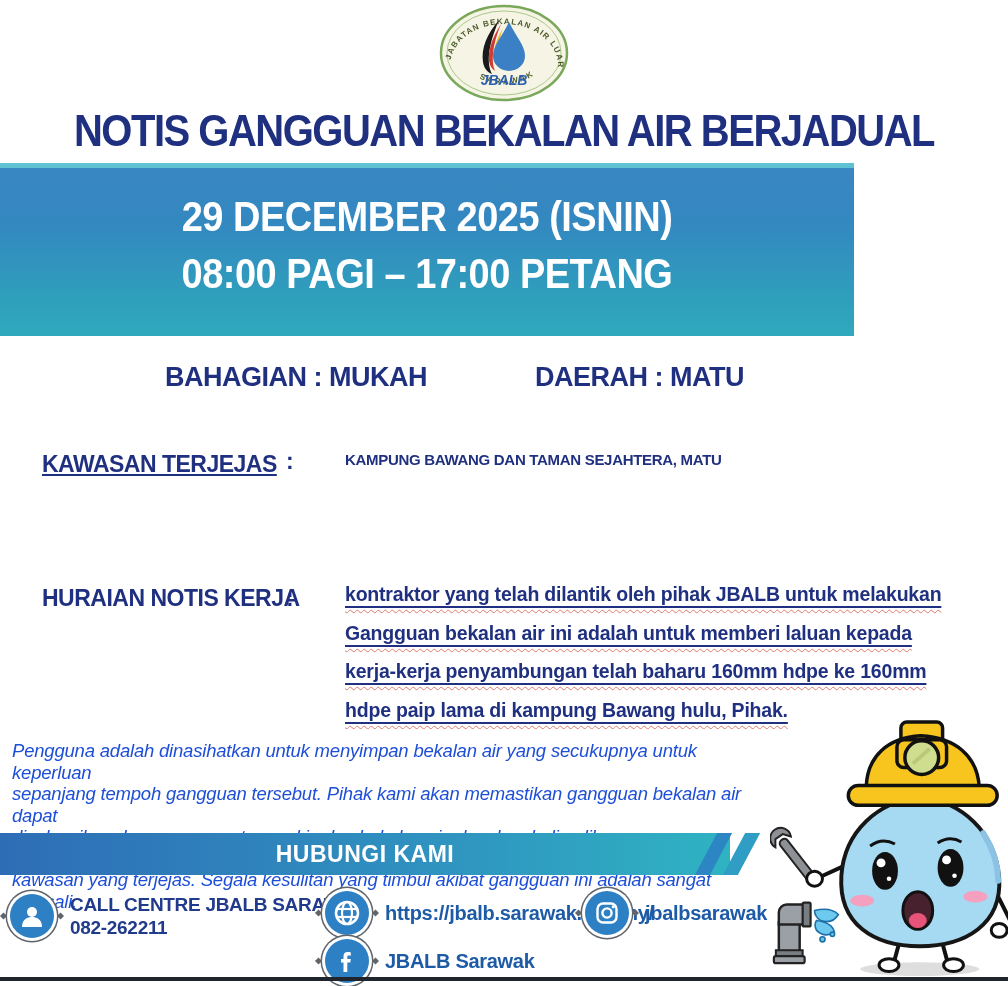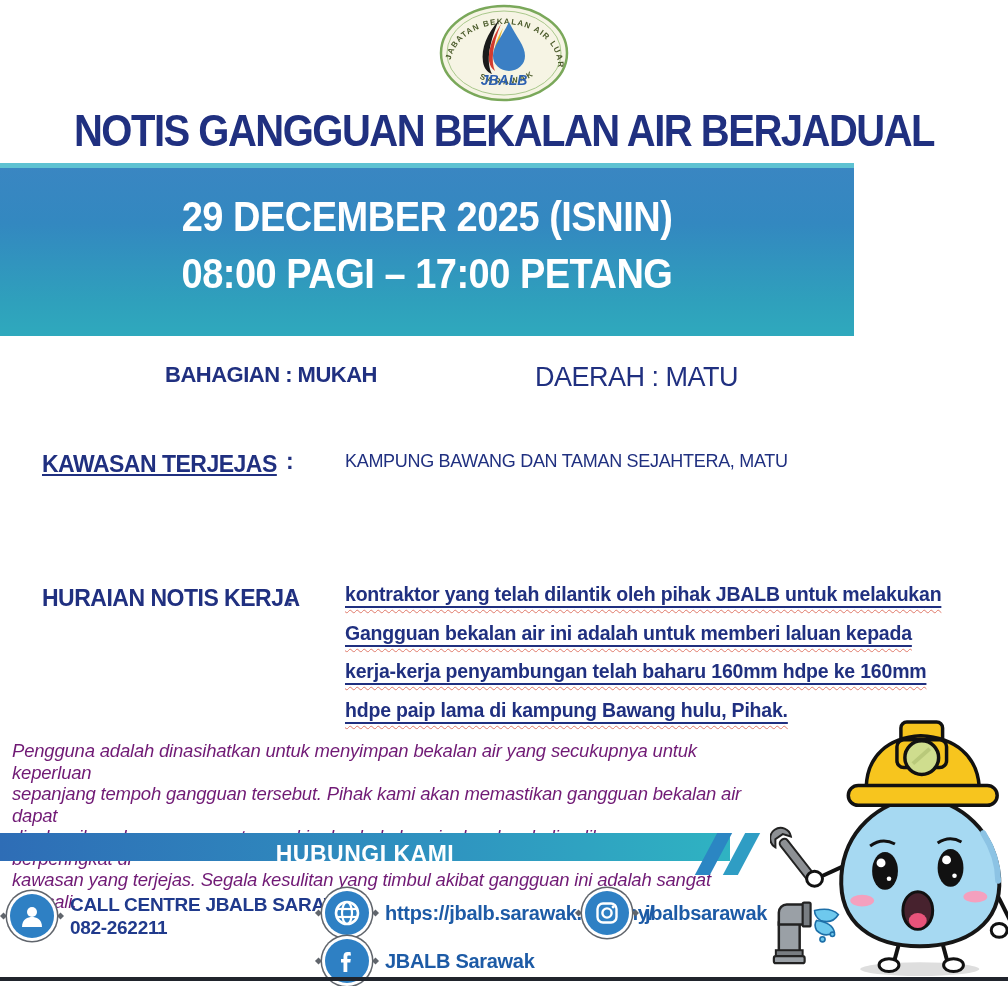--- a/index.html
+++ b/index.html
@@ -23,49 +23,49 @@
   }
   .sched-banner::before{
     content:"";position:absolute;left:0;top:0;width:100%;height:5px;background:#5ec2d2;
   }
   .sched-line{font-weight:bold;letter-spacing:-0.5px;white-space:nowrap;transform:scaleY(1.1);}
   .sched-date{margin-top:33px;font-size:38px;}
   .sched-time{margin-top:14px;font-size:38px;}
   
   .navy{color:#203080;}
   .loc-row{position:absolute;top:362px;left:0;width:1008px;height:36px;}
-  .loc-bahagian{position:absolute;left:165px;top:0;font-size:22px;font-weight:bold;letter-spacing:-0.5px;}
-  .loc-daerah{position:absolute;left:535px;top:0;font-size:27px;font-weight:normal;letter-spacing:-0.5px;}
+  .loc-bahagian{position:absolute;left:165px;top:0;font-size:27px;font-weight:bold;letter-spacing:-0.5px;}
+  .loc-daerah{position:absolute;left:535px;top:0;font-size:27px;font-weight:bold;letter-spacing:-0.5px;}
   .field-label{position:absolute;left:42px;font-size:23px;font-weight:bold;letter-spacing:-0.5px;}
   .field-colon{position:absolute;left:286px;font-size:23px;font-weight:bold;}
   .kawasan-label{top:451px;text-decoration:underline;}
   .kawasan-colon{top:448px;}
   .kawasan-value{
     position:absolute;left:345px;top:451px;width:540px;
-    font-size:18px;font-weight:normal;letter-spacing:-0.3px;
+    font-size:15px;font-weight:bold;letter-spacing:-0.3px;
   }
   .huraian-label{top:585px;}
   .huraian-colon{top:585px;}
   .huraian-text{position:absolute;left:345px;top:583px;width:555px;}
   .huraian-line{
     height:38.5px;font-size:19.5px;font-weight:bold;letter-spacing:-0.2px;color:#203080;
     text-decoration:underline;text-decoration-color:#203080;text-decoration-thickness:1.5px;text-underline-offset:5px;
     white-space:nowrap;
   }
   .huraian-line .wavy{
     text-decoration:underline wavy #e07a6a;text-decoration-thickness:1px;text-underline-offset:8px;
   }
   
   .advisory{
     position:absolute;left:12px;top:740px;width:740px;
-    font-style:italic;color:#701a75;font-size:18.5px;line-height:21.5px;letter-spacing:-0.2px;
+    font-style:italic;color:#1d4ed8;font-size:18.5px;line-height:21.5px;letter-spacing:-0.2px;
   }
   
   .contact-banner{
-    position:absolute;left:0;top:833px;width:730px;height:28px;
+    position:absolute;left:0;top:833px;width:730px;height:42px;
     background:linear-gradient(90deg,#2e6db6 0%,#2f93c0 60%,#2fb3c2 100%);
     color:#ffffff;text-align:center;
   }
   .contact-banner .label{font-size:23px;font-weight:bold;letter-spacing:0.5px;line-height:42px;}
   .slash{position:absolute;top:833px;width:15px;height:42px;background:#2b86c3;transform:skewX(-28deg);}
   .slash-1{left:706px;}
   .slash-2{left:734px;background:#2f9dc4;}
   
   .contact-item{position:absolute;display:flex;align-items:center;}
   .contact-icon{

